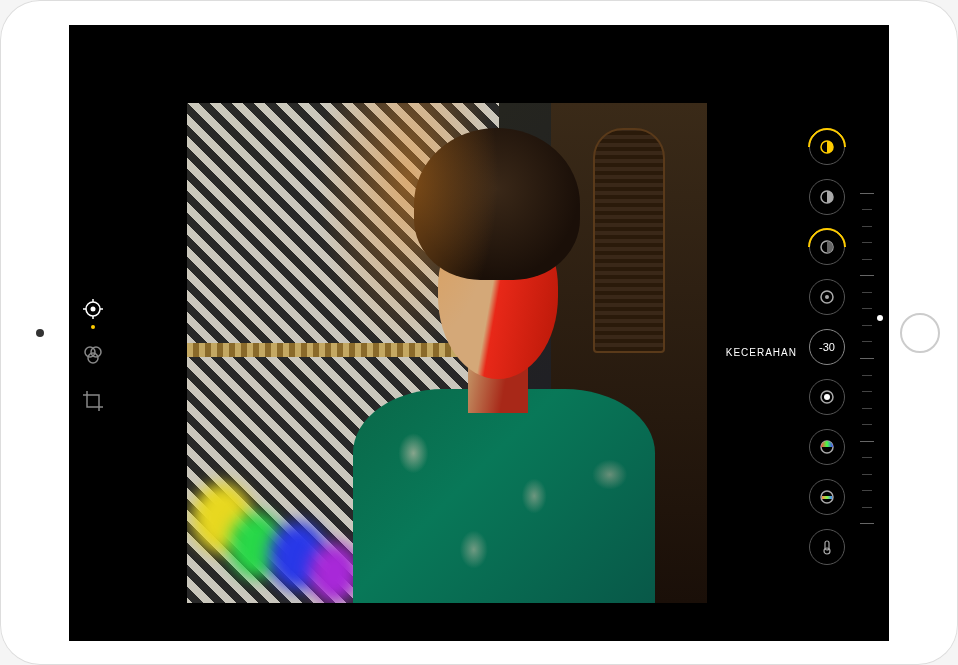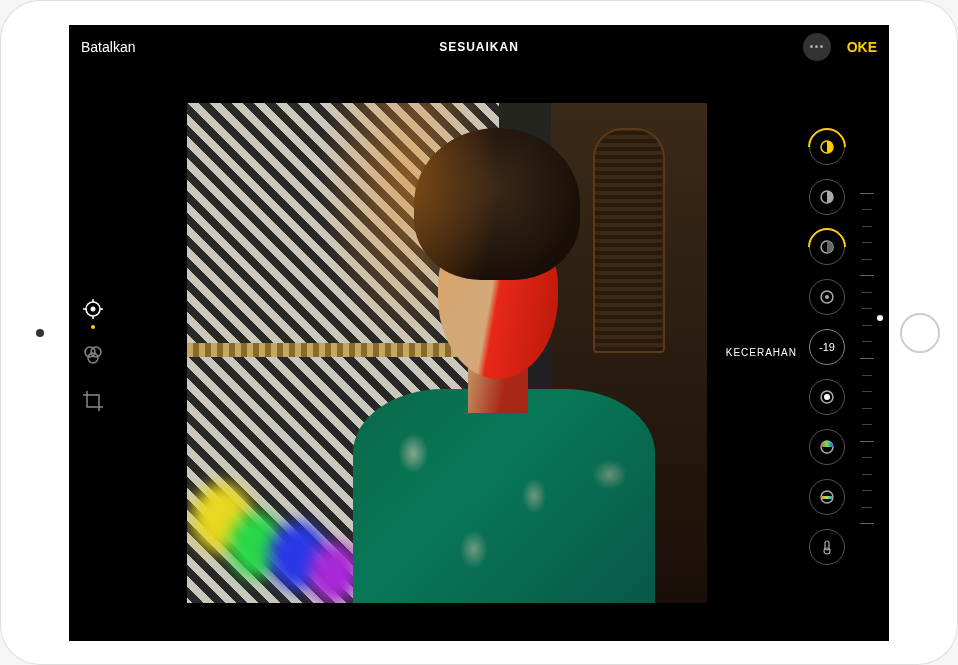--- a/index.html
+++ b/index.html
@@ -346,34 +346,20 @@
   </style>
 </head>
 <body>
 
 <div class="device-frame">
   <div class="camera-dot"></div>
   <div class="home-button"></div>
 
   <div class="screen">
 
-    <div class="top-bar">
-      <div class="top-left">Batalkan</div>
-      <div class="top-center">SESUAIKAN</div>
-      <div class="top-right">
-        <div class="more-button">
-          <div class="more-dots">
-              <span></span>
-              <span></span>
-              <span></span>
-            </div>
-        </div>
-        <div class="done-button">OKE</div>
-      </div>
-    </div>
 
     <div class="content-area">
 
       <div class="left-tools">
         <div class="tool-icon active">
           <svg width="24" height="24" viewBox="0 0 24 24">
             <circle cx="12" cy="12" r="7" fill="none" stroke="#fff" stroke-width="1.5"></circle>
             <circle cx="12" cy="12" r="2.5" fill="#fff"></circle>
             <line x1="12" y1="2" x2="12" y2="5" stroke="#fff" stroke-width="1.5"></line>
             <line x1="12" y1="19" x2="12" y2="22" stroke="#fff" stroke-width="1.5"></line>
@@ -440,21 +426,21 @@
               <path d="M9 3a6 6 0 010 12z" fill="#666"></path>
             </svg>
         </div>
         <div class="adjust-item">
           <svg width="18" height="18" viewBox="0 0 18 18">
               <circle cx="9" cy="9" r="6" fill="none" stroke="#aaa" stroke-width="1.5"></circle>
               <circle cx="9" cy="9" r="2" fill="#aaa"></circle>
             </svg>
         </div>
         <div class="adjust-item selected">
-          <span class="adjust-value">-19</span>
+          <span class="adjust-value">-30</span>
         </div>
         <div class="adjust-item">
           <svg width="18" height="18" viewBox="0 0 18 18">
               <circle cx="9" cy="9" r="6" fill="none" stroke="#aaa" stroke-width="1.5"></circle>
               <circle cx="9" cy="9" r="3" fill="#fff"></circle>
             </svg>
         </div>
         <div class="adjust-item">
           <svg width="18" height="18" viewBox="0 0 18 18">
             <circle cx="9" cy="9" r="6" fill="none" stroke="#aaa" stroke-width="1.5"></circle>

